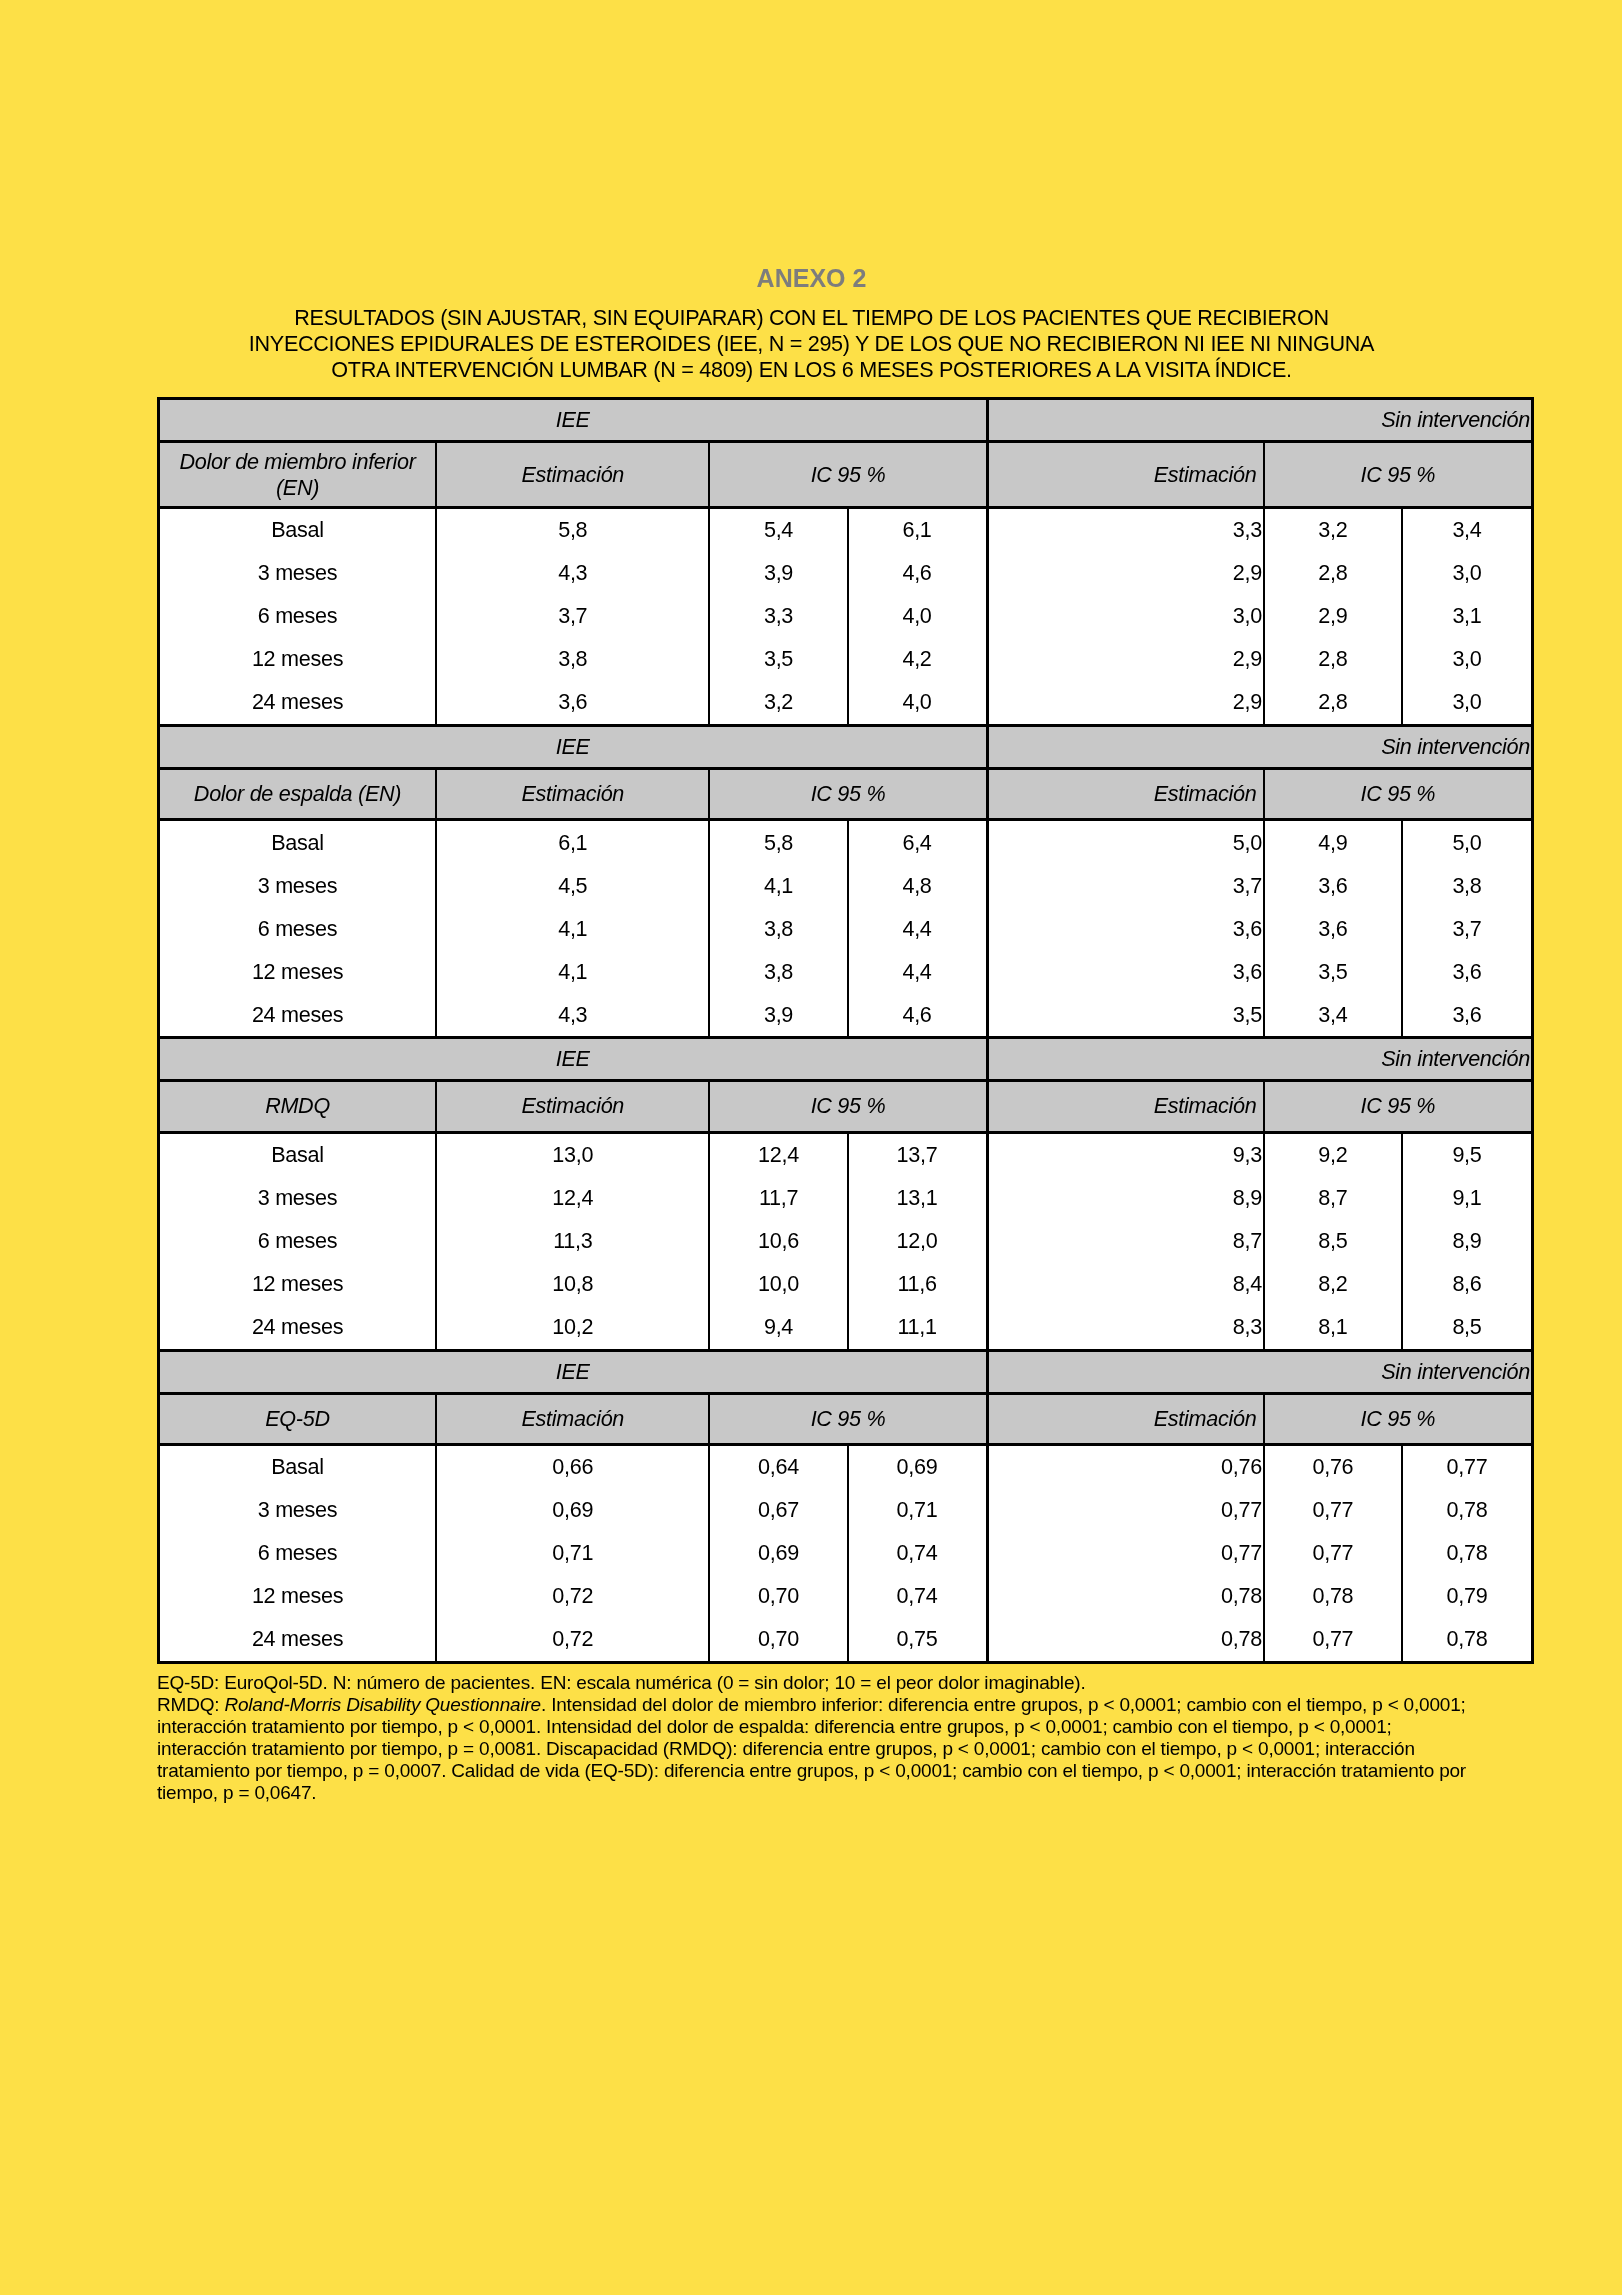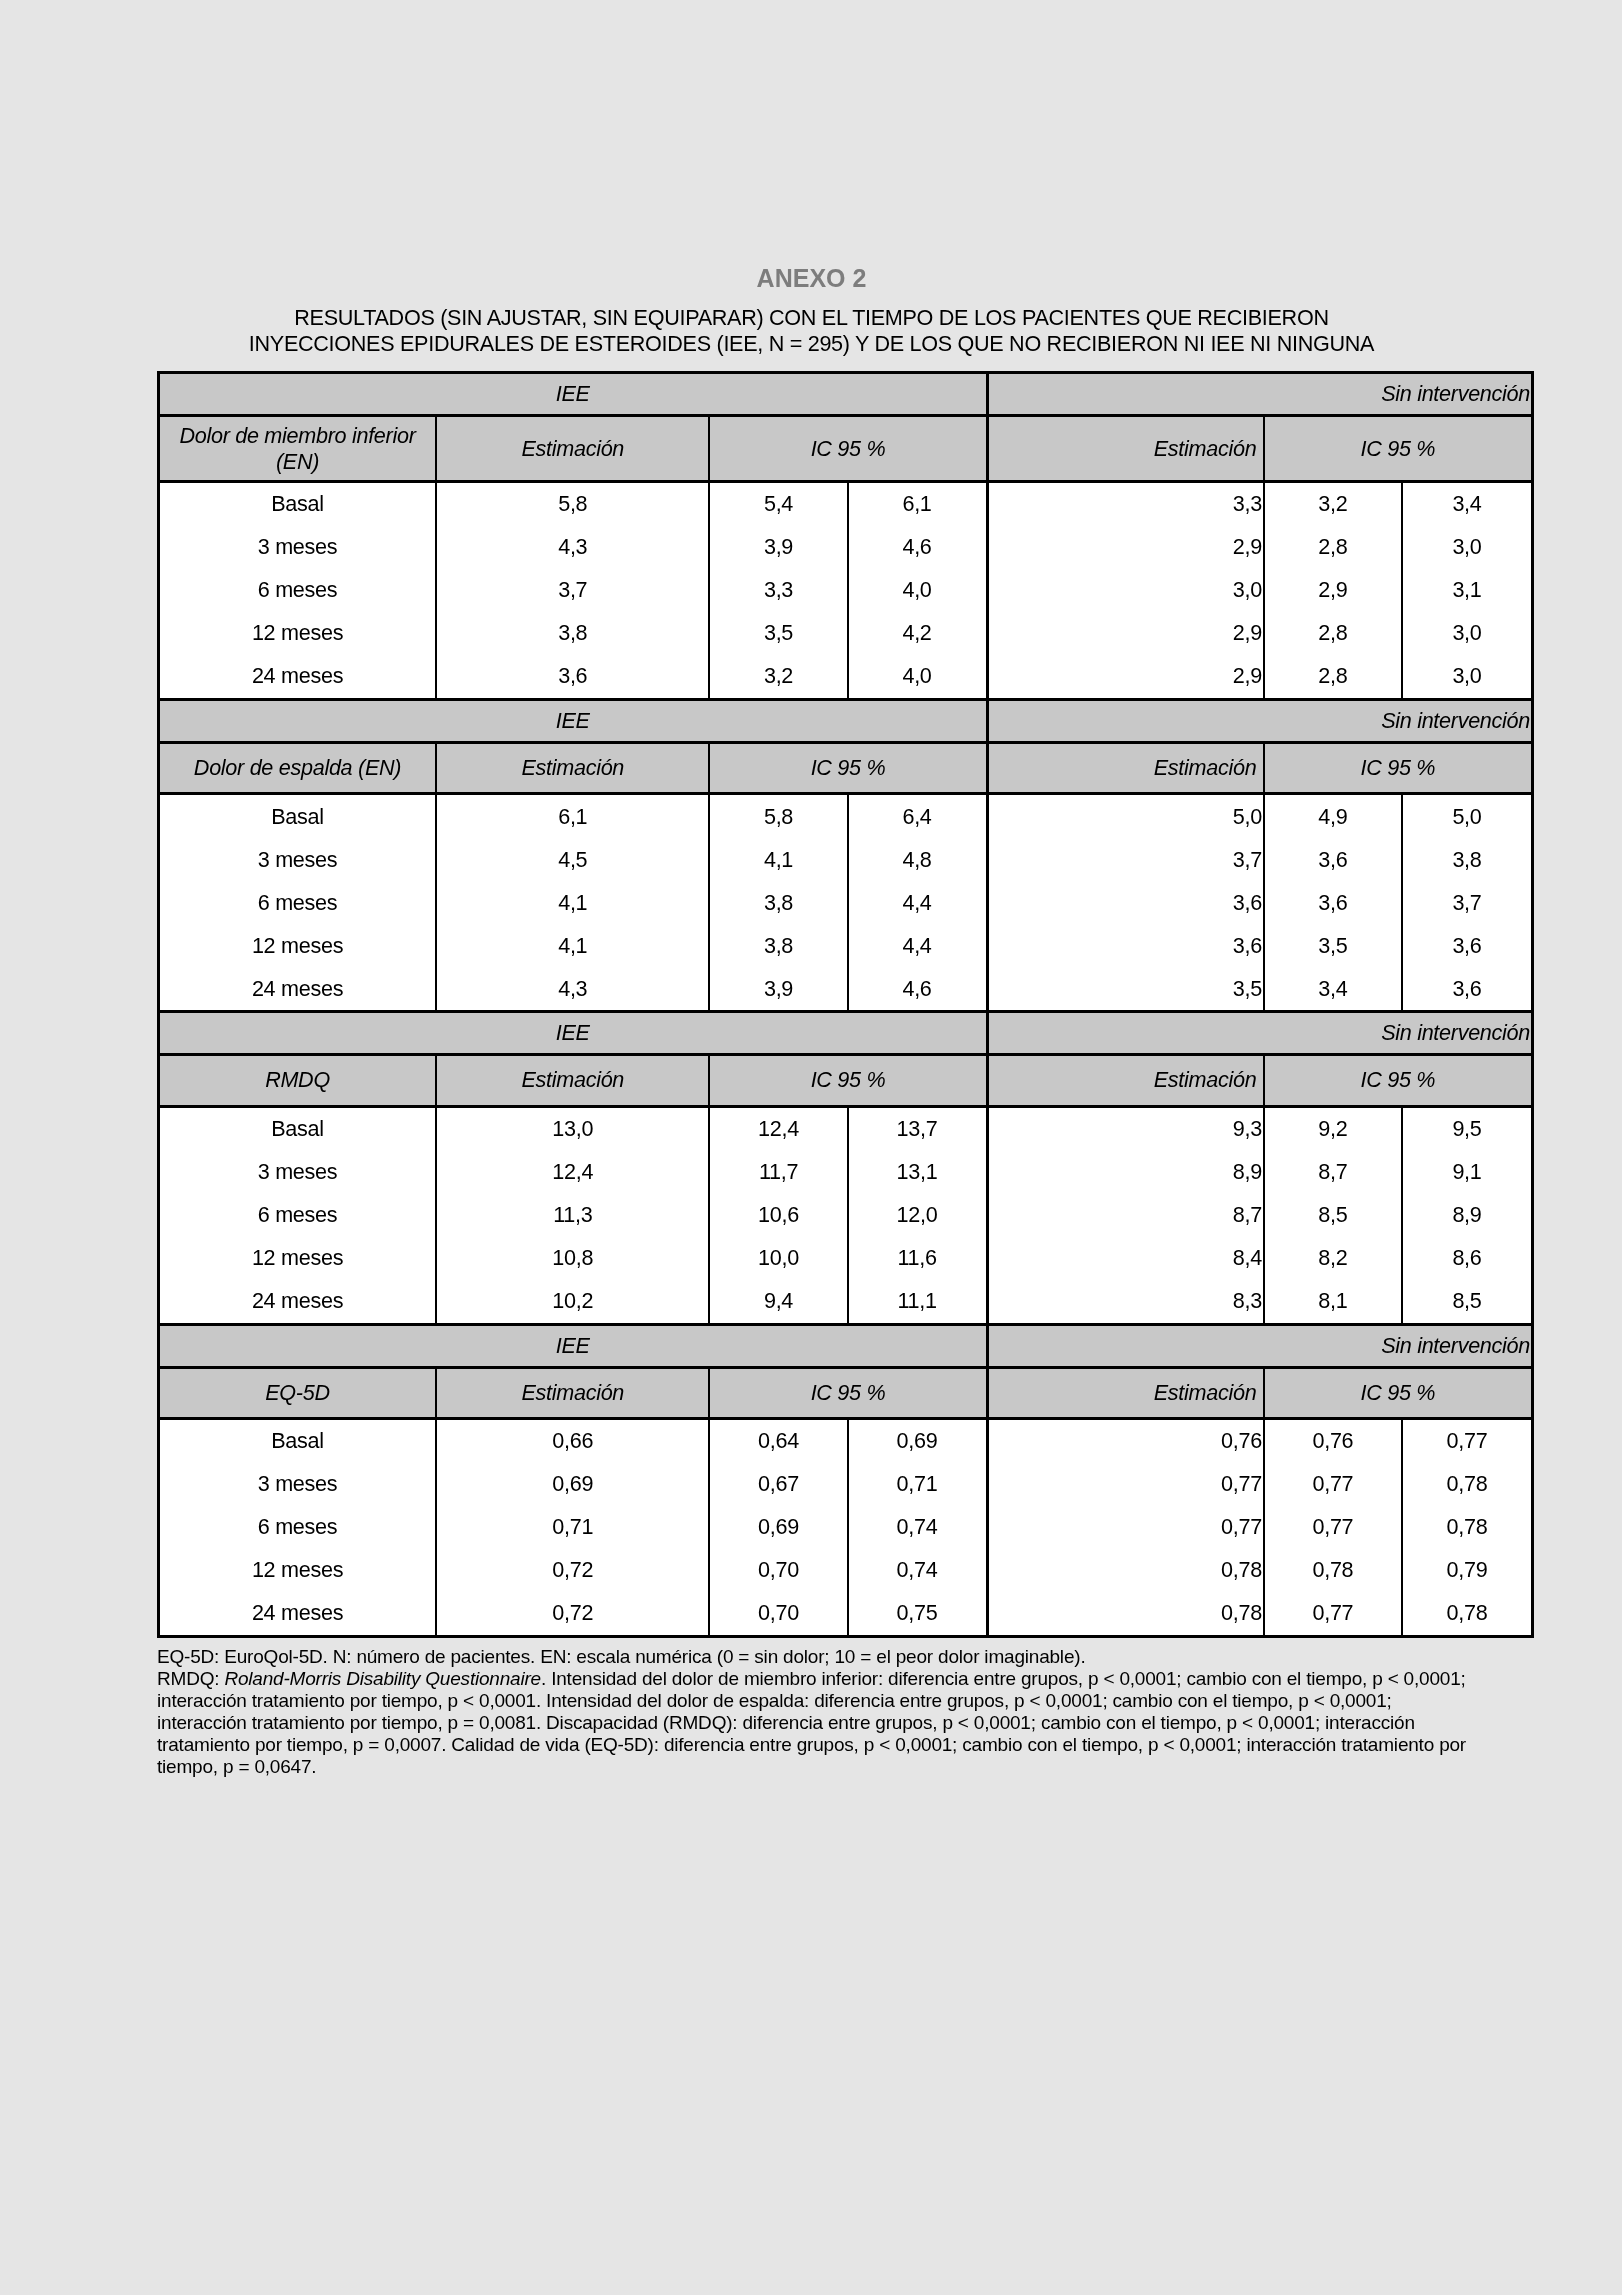--- a/index.html
+++ b/index.html
@@ -1,19 +1,19 @@
 <!DOCTYPE html>
 <html style="font-size:10.5px"><head>
 <meta charset="utf-8">
 <style>
   html,body { margin:0; padding:0; }
   .page {
     position:relative;
     width:1623px; height:2295px;
-    background:#e5e5e5;
+    background:#fde047;
     font-family:"Liberation Sans", sans-serif;
     color:#000000;
     overflow:hidden;
   }
   .content {
     position:absolute;
     left:157px; top:264px;
     width:1309px;
   }
   .annex-title {
@@ -89,20 +89,21 @@
 <body>
 
 <div class="page">
   <div class="content">
 
     <div class="annex-title">ANEXO 2</div>
 
     <div class="subtitle">
       <div>RESULTADOS (SIN AJUSTAR, SIN EQUIPARAR) CON EL TIEMPO DE LOS PACIENTES QUE RECIBIERON</div>
       <div>INYECCIONES EPIDURALES DE ESTEROIDES (IEE, N = 295) Y DE LOS QUE NO RECIBIERON NI IEE NI NINGUNA</div>
+      <div>OTRA INTERVENCIÓN LUMBAR (N = 4809) EN LOS 6 MESES POSTERIORES A LA VISITA ÍNDICE.</div>
     </div>
 
     <table class="results">
       <colgroup>
         <col class="c-label">
           <col class="c-est">
           <col class="c-ci">
           <col class="c-ci2">
         <col class="c-est2">
           <col class="c-ci3">

